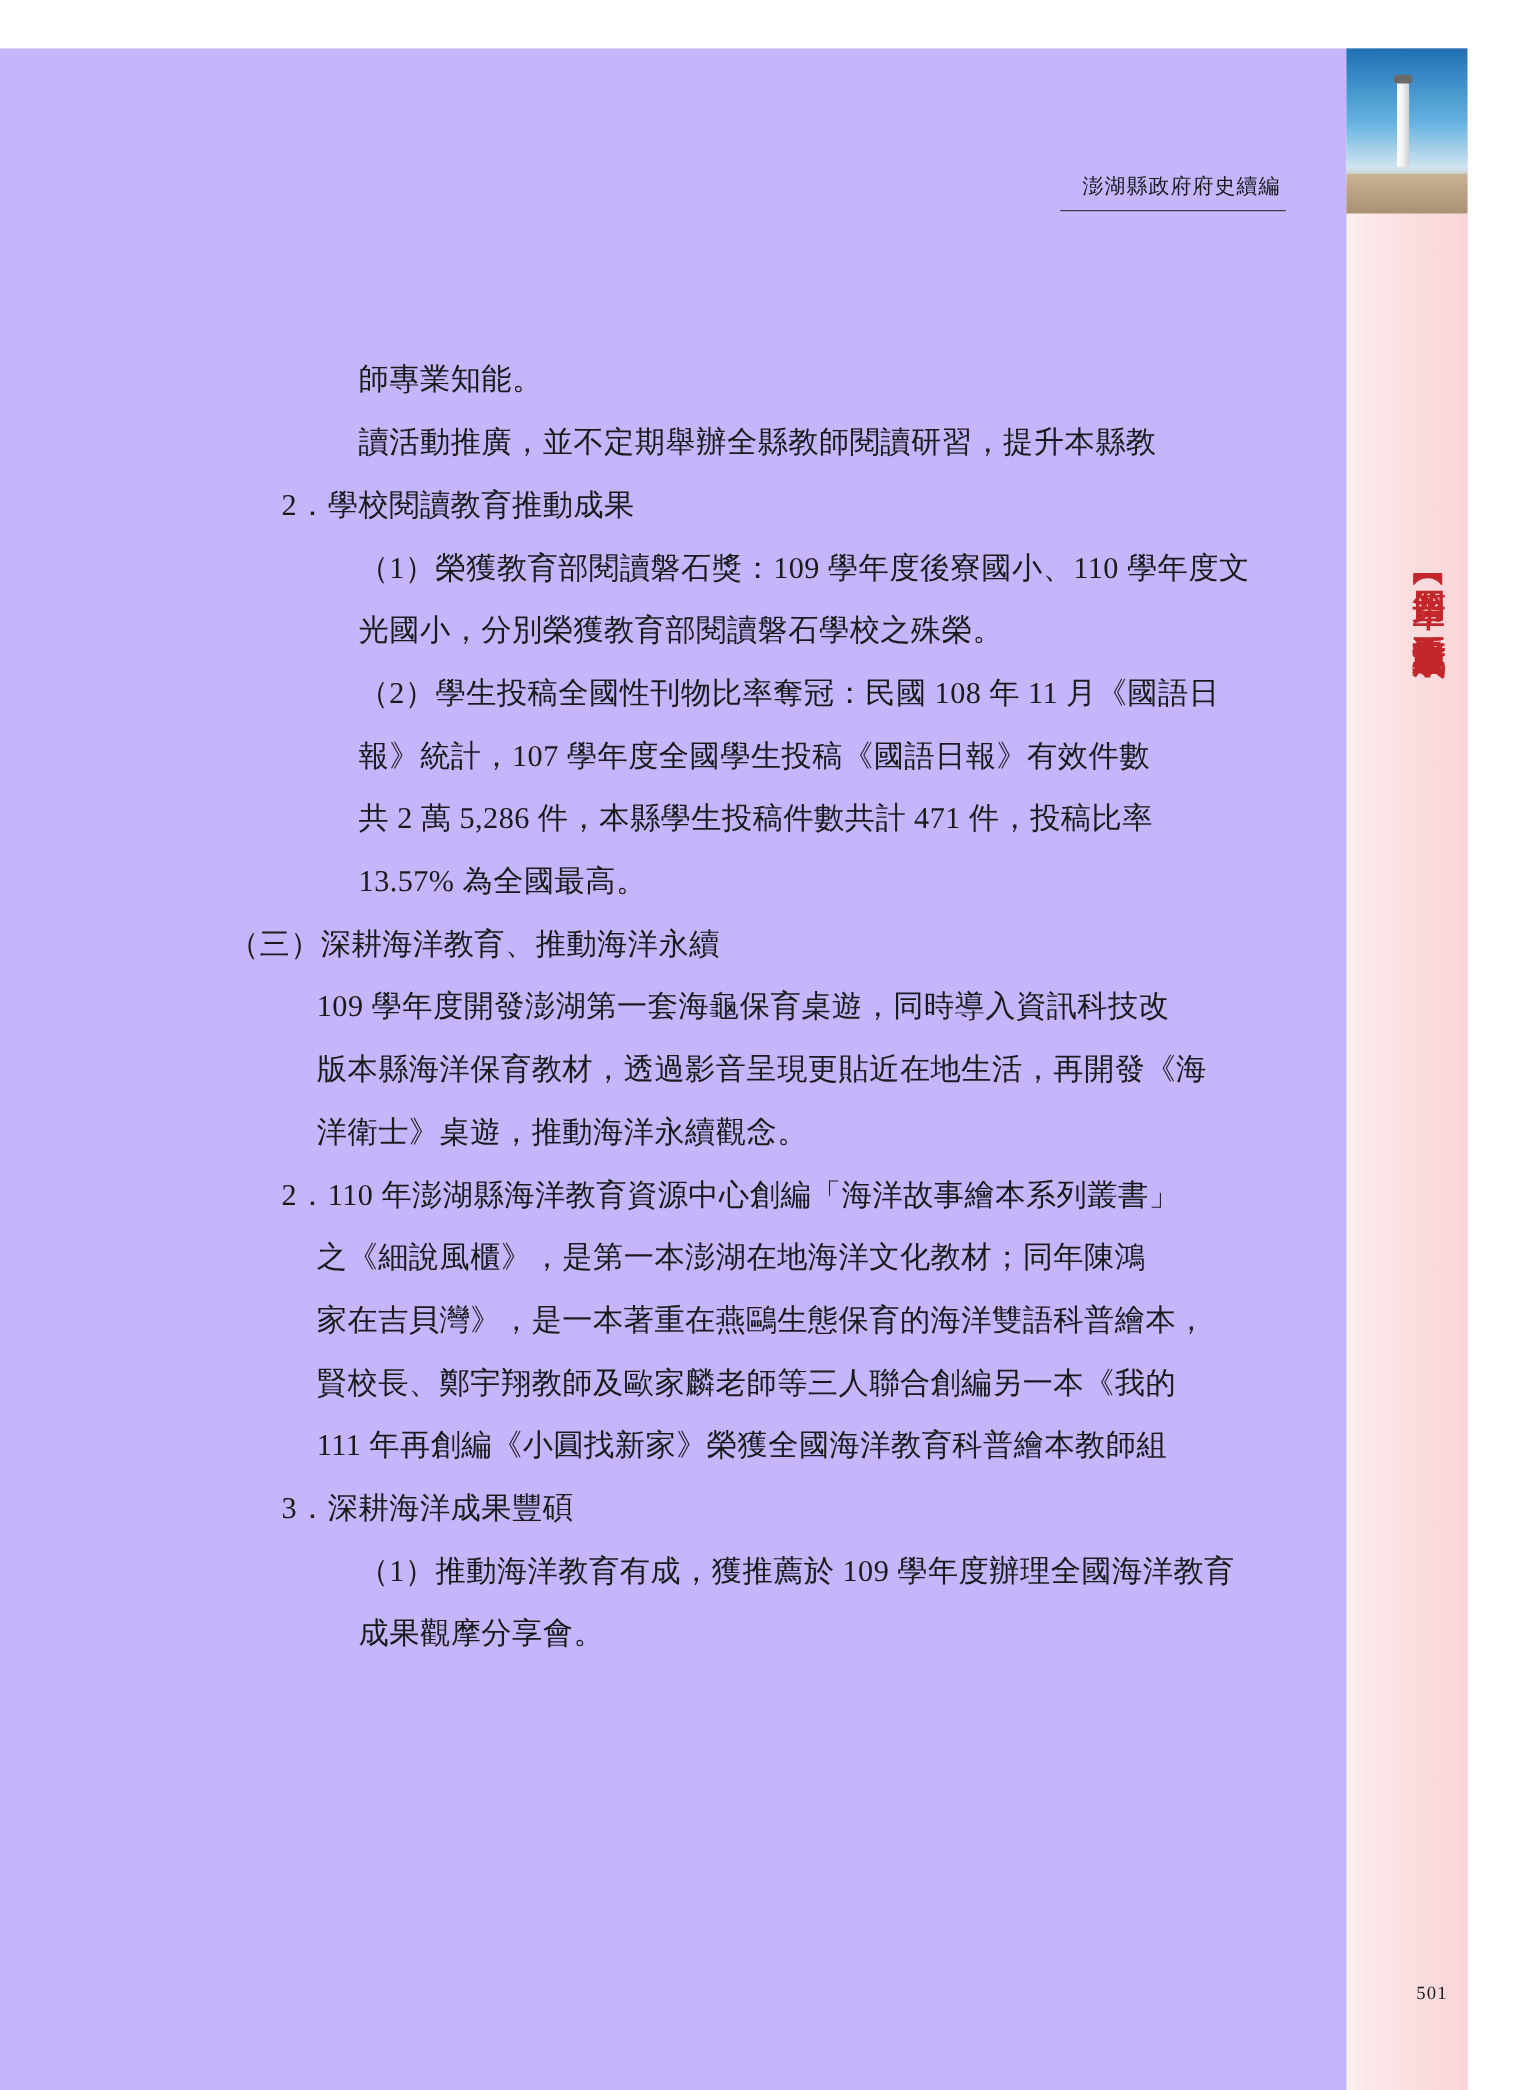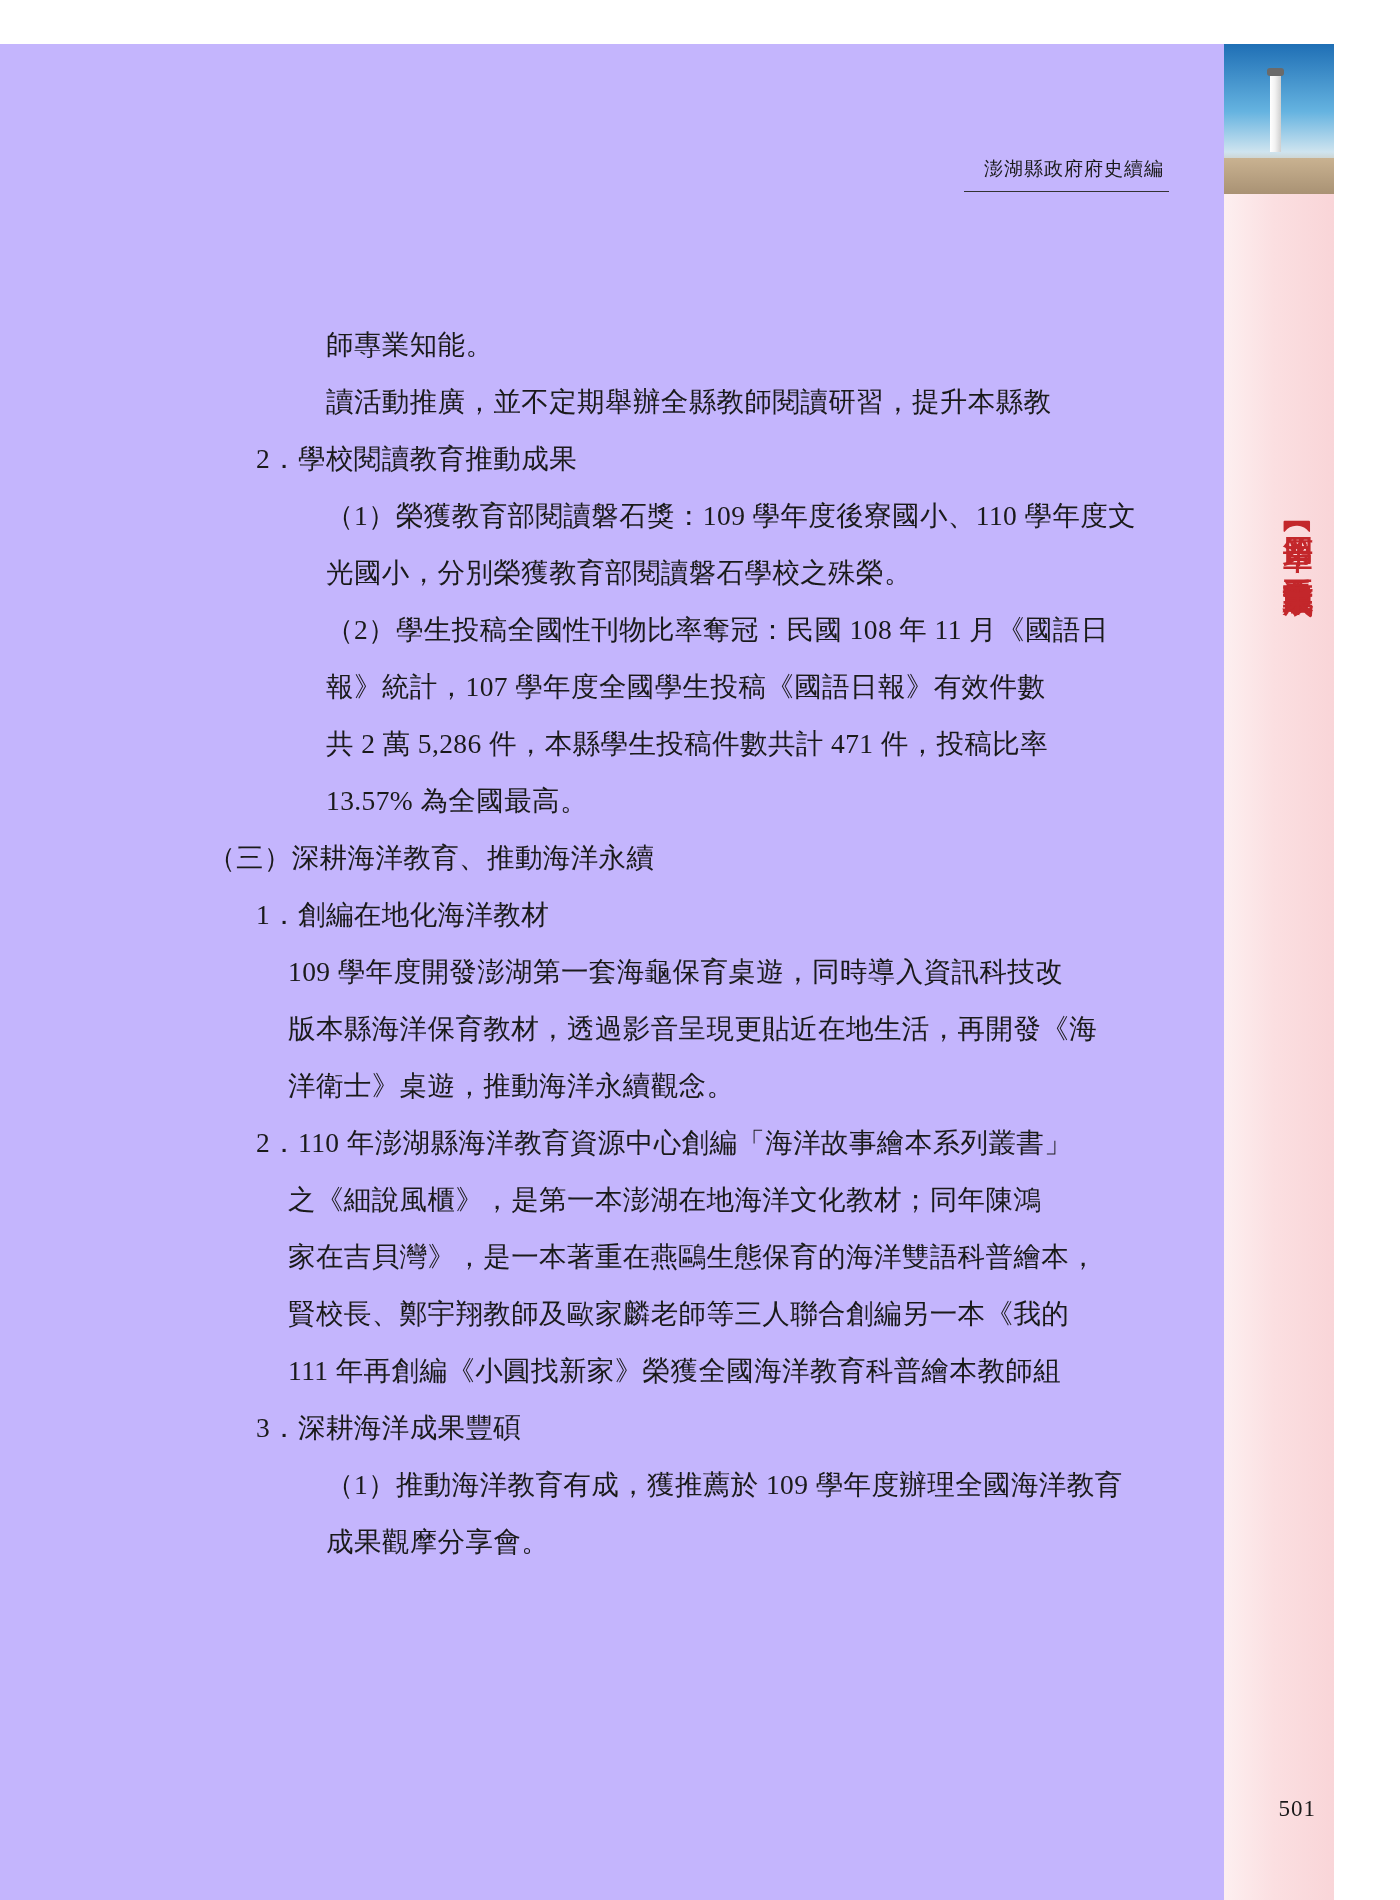--- a/index.html
+++ b/index.html
@@ -135,21 +135,21 @@
   .lvl-group  { padding-left: 0; }
   .lvl-subtext{ padding-left: 80px; }
   .hang-paren { padding-left: 166px; text-indent: -48px; }
   .hang-num   { padding-left: 118px; text-indent: -70px; }
 
   
   .folio {
     position: absolute;
     right: 18px;
     bottom: 122px;
-    font-size: 23px;
+    font-size: 17px;
     color: #1a1a1a;
     font-family: "Liberation Serif", "DejaVu Serif", serif;
     letter-spacing: 1px;
   }
 </style>
 </head>
 <body>
 
 <div class="page">
 
@@ -169,21 +169,20 @@
     <div class="para lvl-cont">師專業知能。</div>
     <div class="para lvl-cont">讀活動推廣，並不定期舉辦全縣教師閱讀研習，提升本縣教</div>
     <div class="para lvl-num">2．學校閱讀教育推動成果</div>
     <div class="para hang-paren">（1）榮獲教育部閱讀磐石獎：109 學年度後寮國小、110 學年度文</div>
     <div class="para lvl-paren">光國小，分別榮獲教育部閱讀磐石學校之殊榮。</div>
     <div class="para hang-paren">（2）學生投稿全國性刊物比率奪冠：民國 108 年 11 月《國語日</div>
     <div class="para lvl-paren">報》統計，107 學年度全國學生投稿《國語日報》有效件數</div>
     <div class="para lvl-paren">共 2 萬 5,286 件，本縣學生投稿件數共計 471 件，投稿比率</div>
     <div class="para lvl-paren">13.57% 為全國最高。</div>
     <div class="para lvl-group">（三）深耕海洋教育、推動海洋永續</div>
-    <div class="para lvl-num">1．創編在地化海洋教材</div>
     <div class="para lvl-subtext">109 學年度開發澎湖第一套海龜保育桌遊，同時導入資訊科技改</div>
     <div class="para lvl-subtext">版本縣海洋保育教材，透過影音呈現更貼近在地生活，再開發《海</div>
     <div class="para lvl-subtext">洋衛士》桌遊，推動海洋永續觀念。</div>
     <div class="para hang-num">2．110 年澎湖縣海洋教育資源中心創編「海洋故事繪本系列叢書」</div>
     <div class="para lvl-subtext">之《細說風櫃》，是第一本澎湖在地海洋文化教材；同年陳鴻</div>
     <div class="para lvl-subtext">家在吉貝灣》，是一本著重在燕鷗生態保育的海洋雙語科普繪本，</div>
     <div class="para lvl-subtext">賢校長、鄭宇翔教師及歐家麟老師等三人聯合創編另一本《我的</div>
     <div class="para lvl-subtext">111 年再創編《小圓找新家》榮獲全國海洋教育科普繪本教師組</div>
     <div class="para lvl-num">3．深耕海洋成果豐碩</div>
     <div class="para hang-paren">（1）推動海洋教育有成，獲推薦於 109 學年度辦理全國海洋教育</div>

